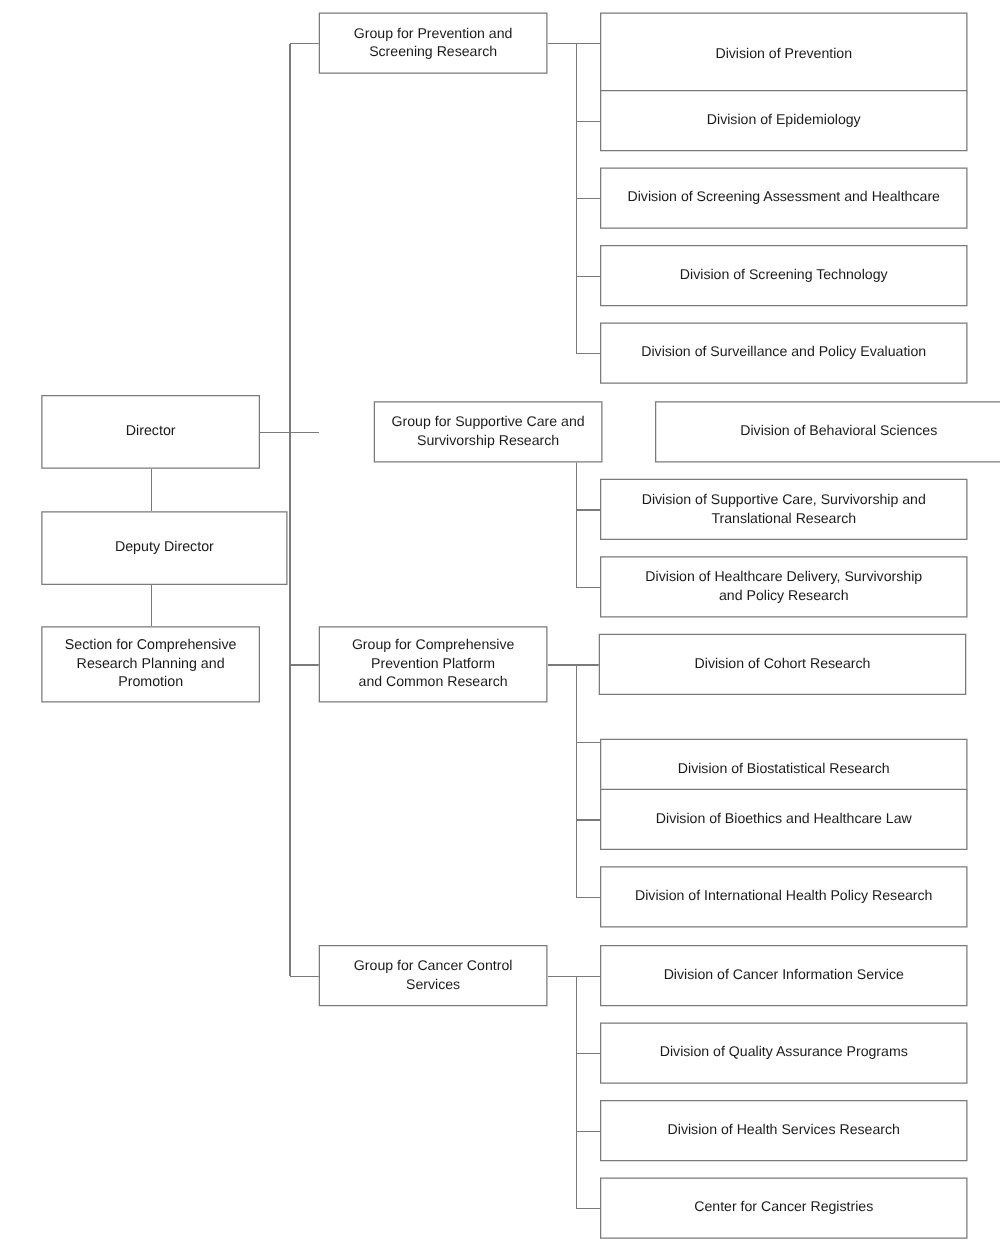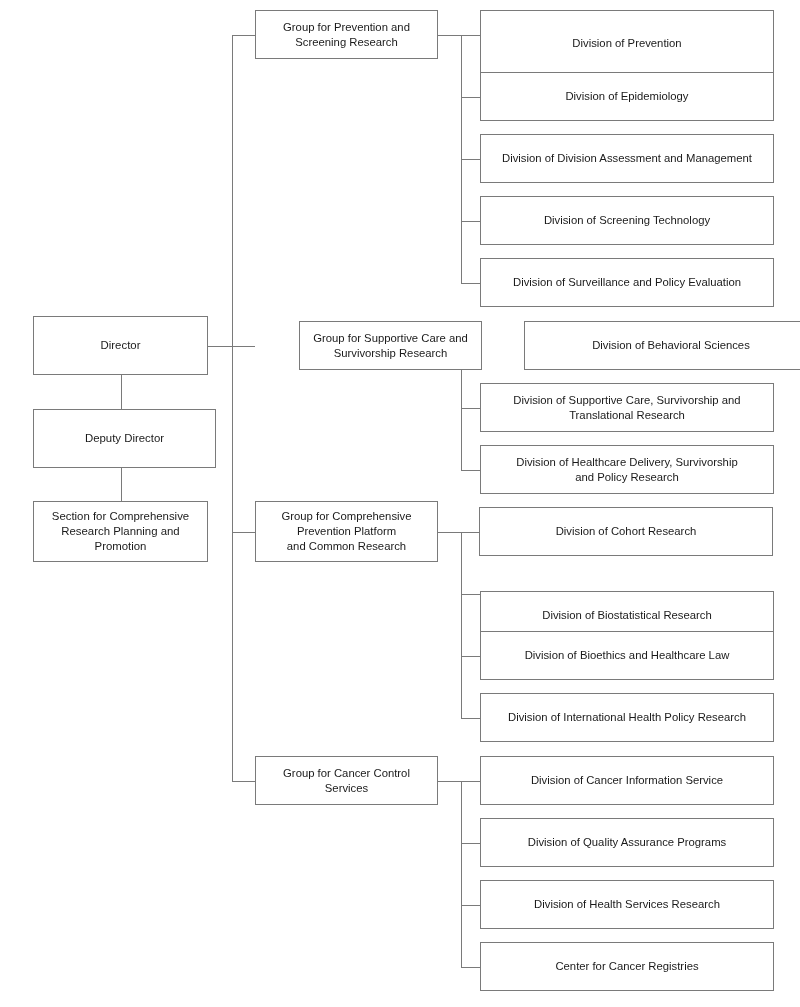--- a/index.html
+++ b/index.html
@@ -79,29 +79,29 @@
       <line x1="232" y1="781" x2="255" y2="781" stroke="#7a7a7a" stroke-width="1" shape-rendering="crispEdges"></line>
       <line x1="438" y1="781" x2="461" y2="781" stroke="#7a7a7a" stroke-width="1" shape-rendering="crispEdges"></line>
       <line x1="461" y1="781" x2="461" y2="967" stroke="#7a7a7a" stroke-width="1" shape-rendering="crispEdges"></line>
       <line x1="461" y1="781" x2="480" y2="781" stroke="#7a7a7a" stroke-width="1" shape-rendering="crispEdges"></line>
       <line x1="461" y1="843" x2="480" y2="843" stroke="#7a7a7a" stroke-width="1" shape-rendering="crispEdges"></line>
       <line x1="461" y1="905" x2="480" y2="905" stroke="#7a7a7a" stroke-width="1" shape-rendering="crispEdges"></line>
       <line x1="461" y1="967" x2="480" y2="967" stroke="#7a7a7a" stroke-width="1" shape-rendering="crispEdges"></line>
     </svg>
   <div id="node-layer">
       <div class="node root-node" style="left: 33px; top: 316px; width: 175px; height: 59px;">Director</div>
-      <div class="node root-node" style="left: 33px; top: 409px; width: 183px; height: 59px;">Deputy Director</div>
+      <div class="node root-node" style="left: 33px; top: 409px; width: 197px; height: 59px;">Deputy Director</div>
       <div class="node root-node" style="left: 33px; top: 501px; width: 175px; height: 61px;">Section for Comprehensive
 Research Planning and
 Promotion</div>
       <div class="node group-node" style="left: 255px; top: 10px; width: 183px; height: 49px;">Group for Prevention and
 Screening Research</div>
       <div class="node division-node" style="left: 480px; top: 10px; width: 294px; height: 66px;">Division of Prevention</div>
       <div class="node division-node" style="left: 480px; top: 72px; width: 294px; height: 49px;">Division of Epidemiology</div>
-      <div class="node division-node" style="left: 480px; top: 134px; width: 294px; height: 49px;">Division of Division Assessment and Management</div>
+      <div class="node division-node" style="left: 480px; top: 134px; width: 294px; height: 49px;">Division of Screening Assessment and Healthcare</div>
       <div class="node division-node" style="left: 480px; top: 196px; width: 294px; height: 49px;">Division of Screening Technology</div>
       <div class="node division-node" style="left: 480px; top: 258px; width: 294px; height: 49px;">Division of Surveillance and Policy Evaluation</div>
       <div class="node group-node" style="left: 255px; top: 321px; width: 183px; height: 49px; margin-left: 44px;">Group for Supportive Care and
 Survivorship Research</div>
       <div class="node division-node" style="left: 480px; top: 321px; width: 294px; height: 49px; margin-left: 44px;">Division of Behavioral Sciences</div>
       <div class="node division-node" style="left: 480px; top: 383px; width: 294px; height: 49px;">Division of Supportive Care, Survivorship and
 Translational Research</div>
       <div class="node division-node" style="left: 480px; top: 445px; width: 294px; height: 49px;">Division of Healthcare Delivery, Survivorship
 and Policy Research</div>
       <div class="node group-node" style="left: 255px; top: 501px; width: 183px; height: 61px;">Group for Comprehensive

